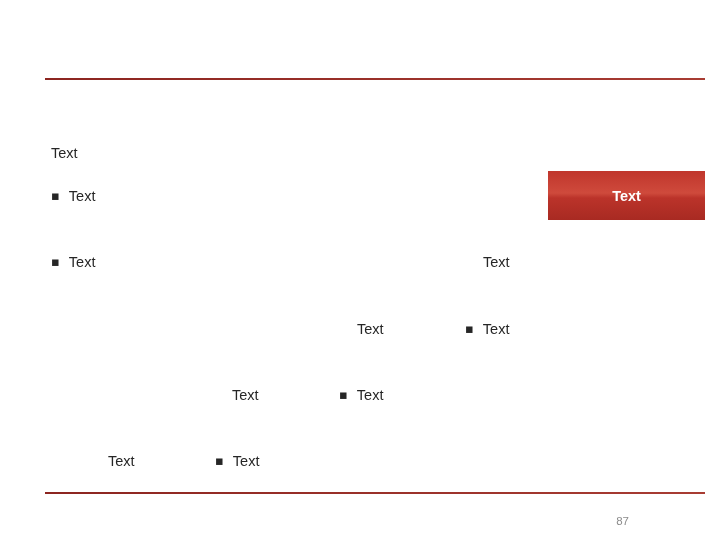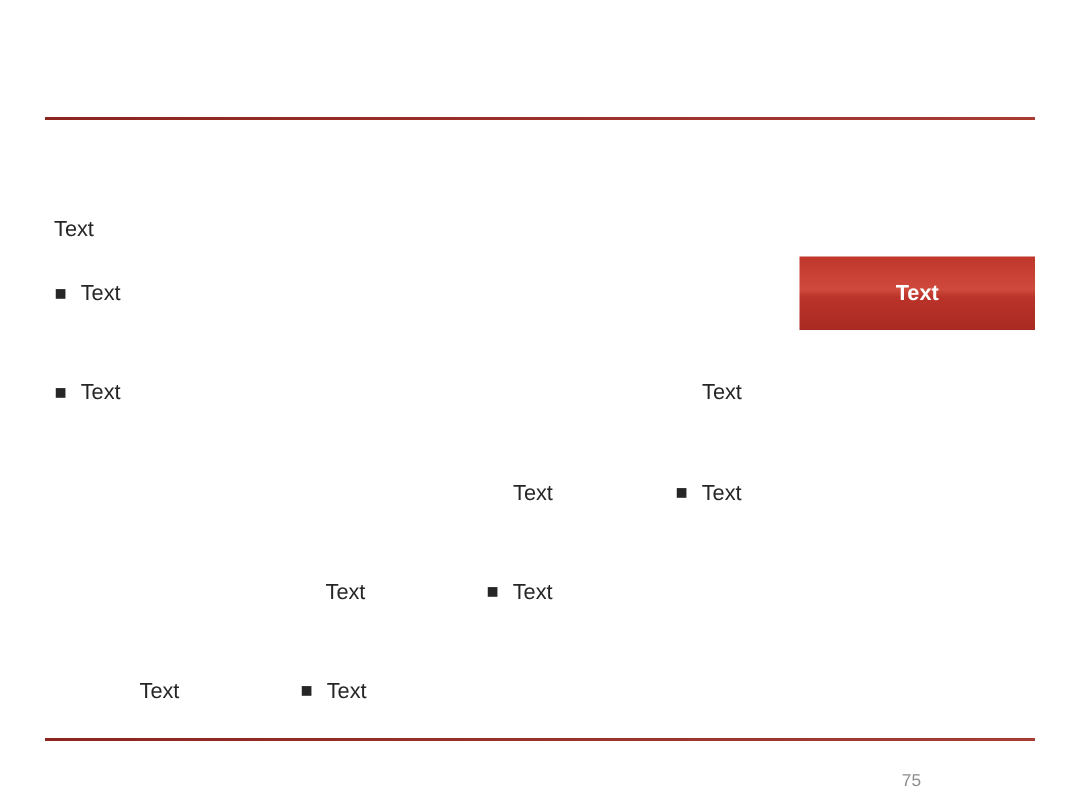--- a/index.html
+++ b/index.html
@@ -11,20 +11,21 @@
     height: 540px;
     background: #ffffff;
     font-family: "Liberation Sans", sans-serif;
     overflow: hidden;
   }
   .slide {
     position: relative;
     width: 636px;
     height: 540px;
     background: #ffffff;
+    margin-left: 15px;
   }
   .rule {
     position: absolute;
     background: #9c2b2b;
   }
   .rule-top {
     left: 30px;
     top: 78px;
     width: 660px;
     height: 2px;
@@ -128,15 +129,15 @@
 
   <div class="txt" style="left:93px; top:453px;">Text</div>
 
   <div class="bullet-line" style="left:200px; top:453px;">
     <span class="bullet-mark">▪</span>
     <span class="bullet-text">Text</span>
   </div>
 
   <div class="rule rule-bottom"></div>
 
-  <div class="page-number">75</div>
+  <div class="page-number">87</div>
 
 </div>
 
 </body></html>

